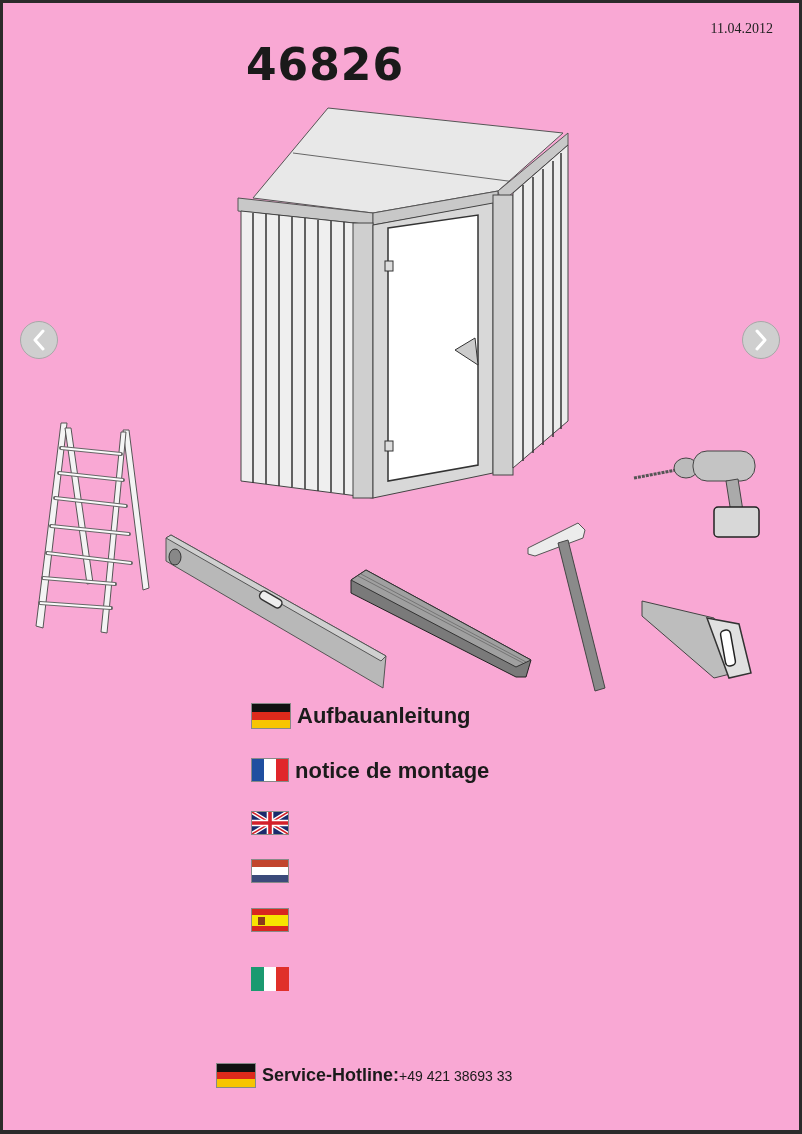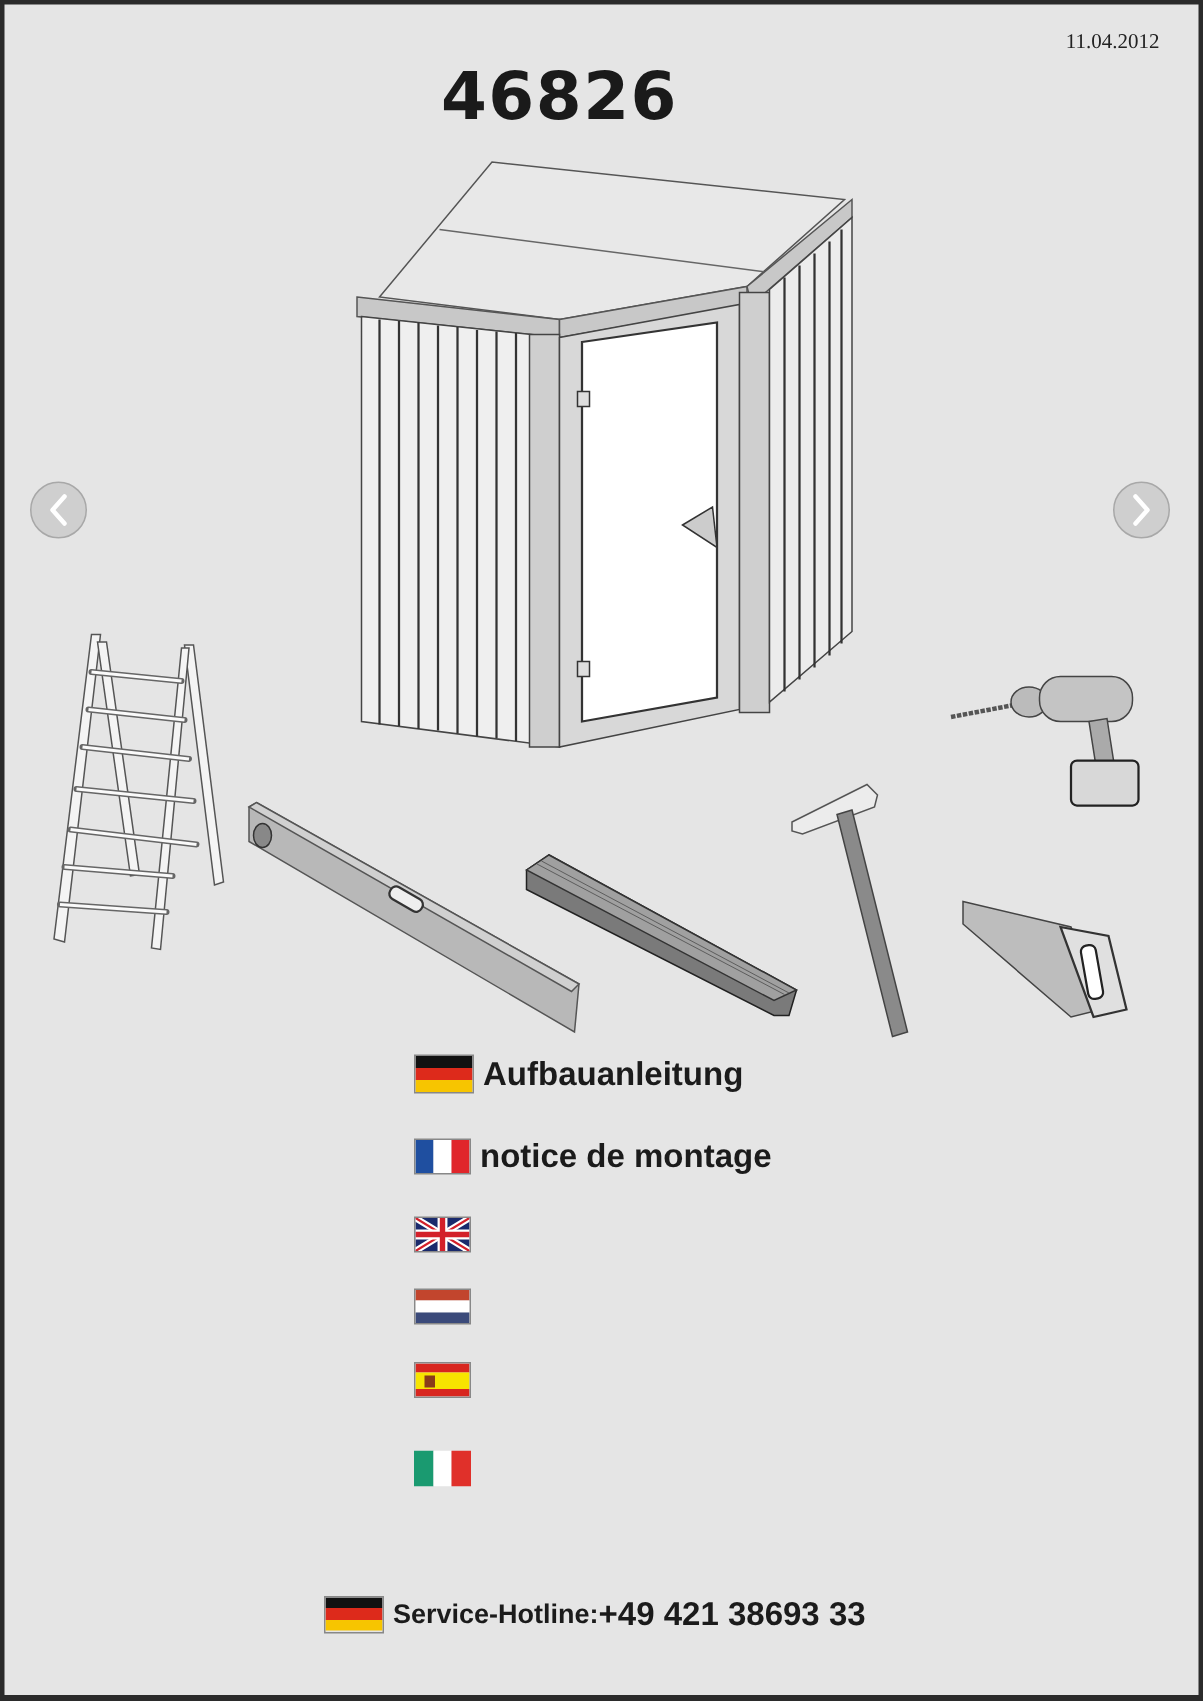--- a/index.html
+++ b/index.html
@@ -1,46 +1,45 @@
 <!DOCTYPE html>
 <html><head>
   <meta charset="utf-8">
   <style>
     html, body { margin: 0; padding: 0; background: #2b2b2b; }
     body { width: 802px; height: 1134px; position: relative; overflow: hidden; font-family: "Liberation Sans", sans-serif; }
     .page {
       position: absolute; left: 3px; top: 3px; width: 796px; height: 1127px;
-      background: #e5e5e5;
+      background: #f9a8d4;
     }
     .date {
       position: absolute; right: 26px; top: 18px;
       font-family: "Liberation Serif", serif; font-size: 14px; color: #222;
     }
     .model {
       position: absolute; left: 0; width: 644px; top: 36px; text-align: center;
       font-family: "DejaVu Sans", sans-serif; font-weight: bold; font-size: 44px; color: #1a1a1a;
       letter-spacing: 1px;
-      padding-left: 48px;
     }
     .nav-btn {
       position: absolute; width: 38px; height: 38px; border-radius: 50%;
       background: #cfcfcf; border: 1px solid #a8a8a8; box-sizing: border-box;
       display: flex; align-items: center; justify-content: center; cursor: pointer;
     }
     .nav-prev { left: 17px; top: 318px; }
     .nav-next { left: 739px; top: 318px; }
     .illus { position: absolute; }
     .lang-list { position: absolute; left: 248px; top: 700px; }
-    .lang-item { position: absolute; left: 0; display: flex; align-items: center; white-space: nowrap; margin-left: 25px; }
+    .lang-item { position: absolute; left: 0; display: flex; align-items: flex-start; white-space: nowrap; }
     .flag { width: 38px; height: 24px; box-sizing: border-box; border: 1px solid #888; margin-right: 6px; position: relative; overflow: hidden; }
     .lang-label { font-weight: bold; font-size: 22px; color: #1b1b1b; }
     .lang-label.big { font-size: 22px; }
     .hotline { position: absolute; left: 213px; top: 1048px; display: flex; align-items: center; margin-top: 12px; }
     .hotline .lang-label { font-size: 18px; }
-    .hotline .number { font-size: 22px; font-weight: bold; color: #1b1b1b; }
+    .hotline .number { font-size: 14px; font-weight: normal; color: #1b1b1b; }
   </style>
 </head>
 <body>
 
 <div class="page">
 
   <div class="date">11.04.2012</div>
   <div class="model">46826</div>
 
   <svg class="illus" style="left:230px;top:100px" width="340" height="400" viewBox="0 0 340 400">

